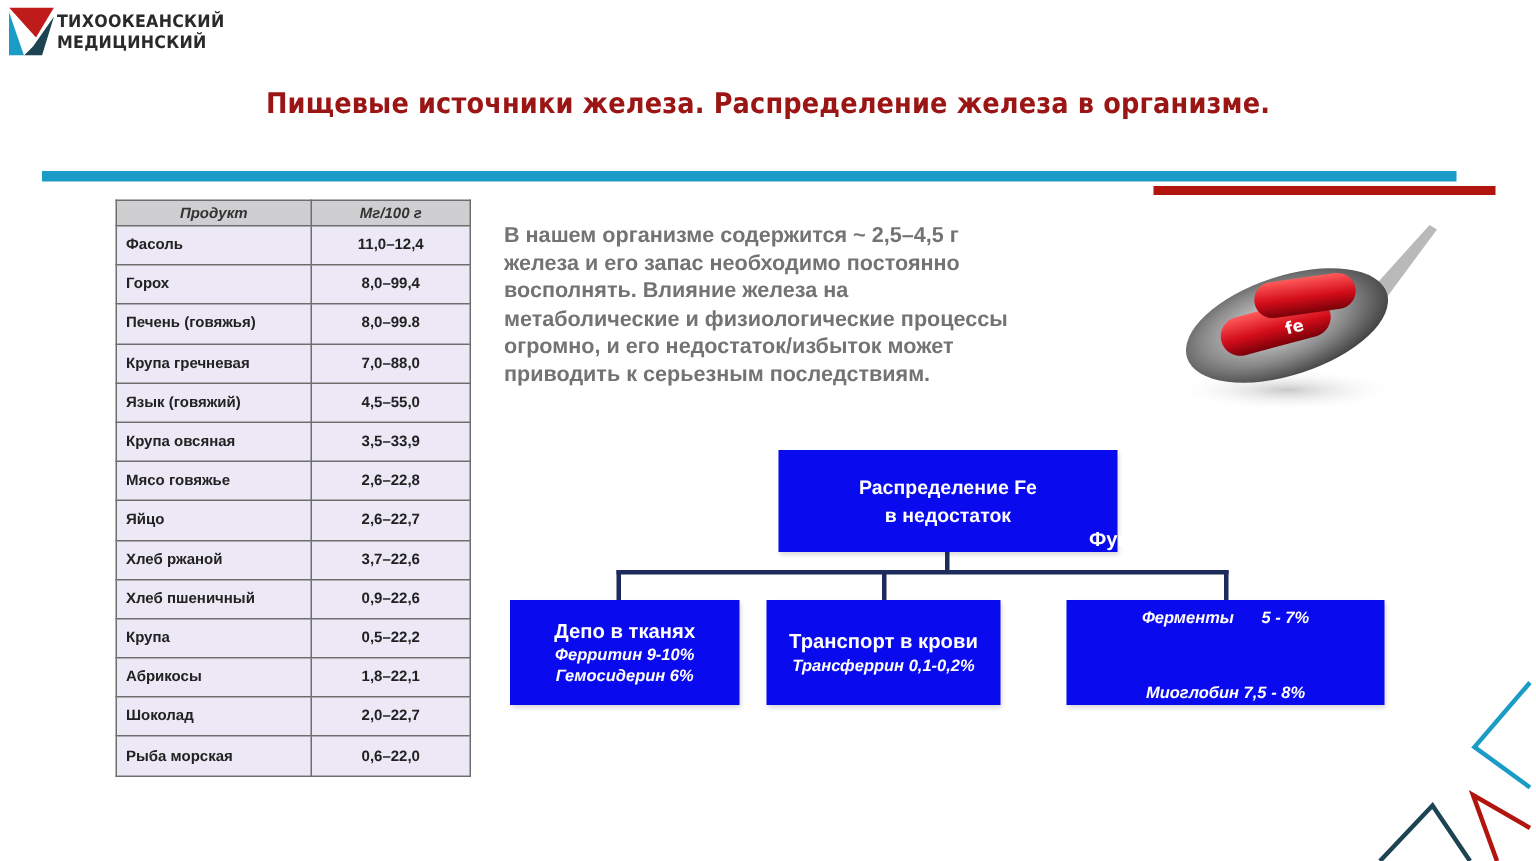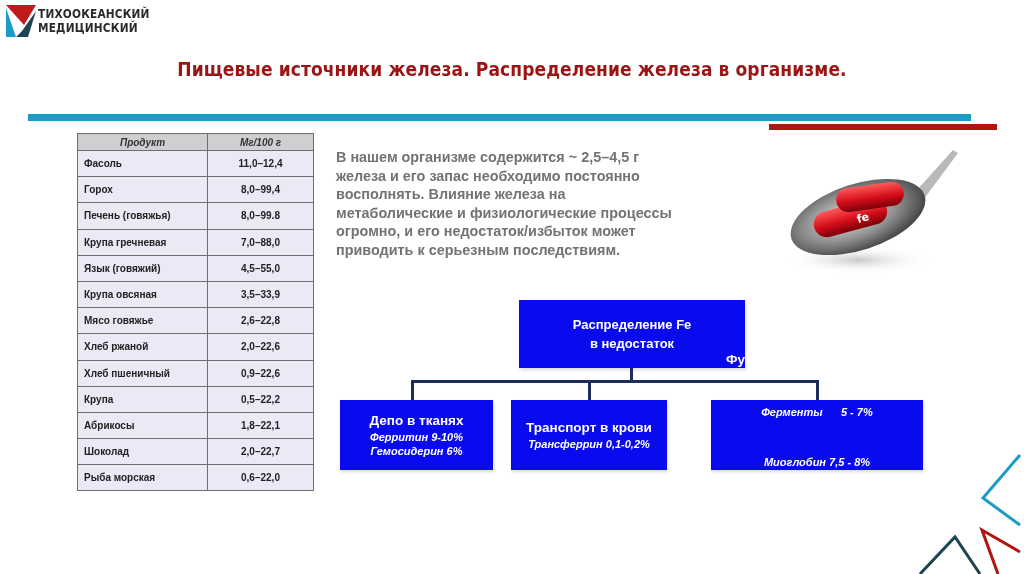--- a/index.html
+++ b/index.html
@@ -87,22 +87,26 @@
       </tr>
     <tr>
         <td class="name">Крупа овсяная</td>
         <td class="val">3,5–33,9</td>
       </tr>
     <tr>
         <td class="name">Мясо говяжье</td>
         <td class="val">2,6–22,8</td>
       </tr>
     <tr>
+        <td class="name">Яйцо</td>
+        <td class="val">2,6–22,7</td>
+      </tr>
+    <tr>
         <td class="name">Хлеб ржаной</td>
-        <td class="val">2,0–22,6</td>
+        <td class="val">3,7–22,6</td>
       </tr>
     <tr>
         <td class="name">Хлеб пшеничный</td>
         <td class="val">0,9–22,6</td>
       </tr>
     <tr>
         <td class="name">Крупа</td>
         <td class="val">0,5–22,2</td>
       </tr>
     <tr>

